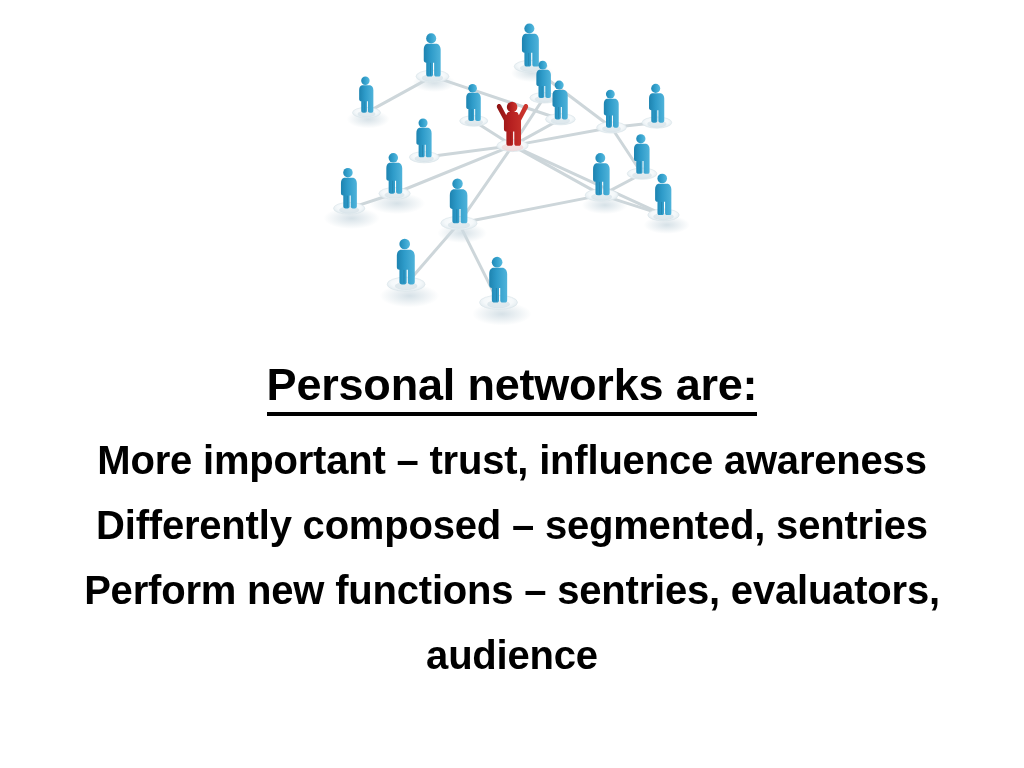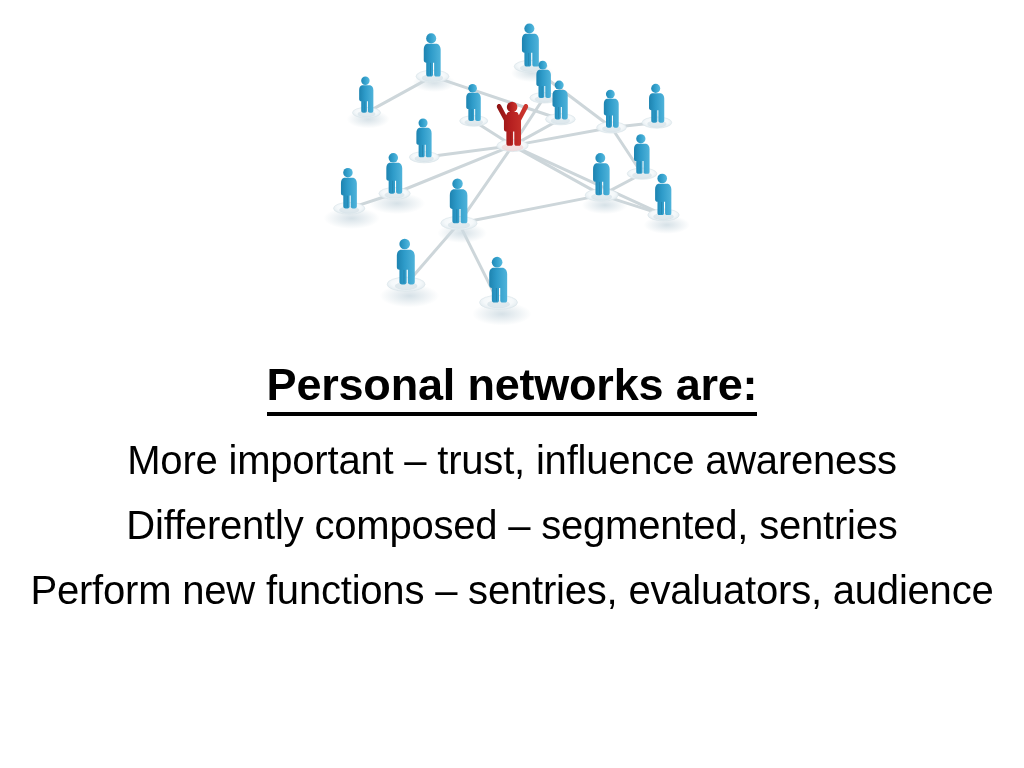--- a/index.html
+++ b/index.html
@@ -53,21 +53,21 @@
     margin: 0 0 14px 0;
     white-space: nowrap;
   }
   .slide-title span {
     border-bottom: 4px solid #000;
     padding-bottom: 2px;
   }
 
   .body-line {
     font-size: 40px;
-    font-weight: normal;
+    font-weight: bold;
     line-height: 65px;
     letter-spacing: -0.2px;
     margin: 0;
     white-space: nowrap;
   }
   .body-line.wrap {
     white-space: normal;
     padding: 0 0;
   }
 </style>

